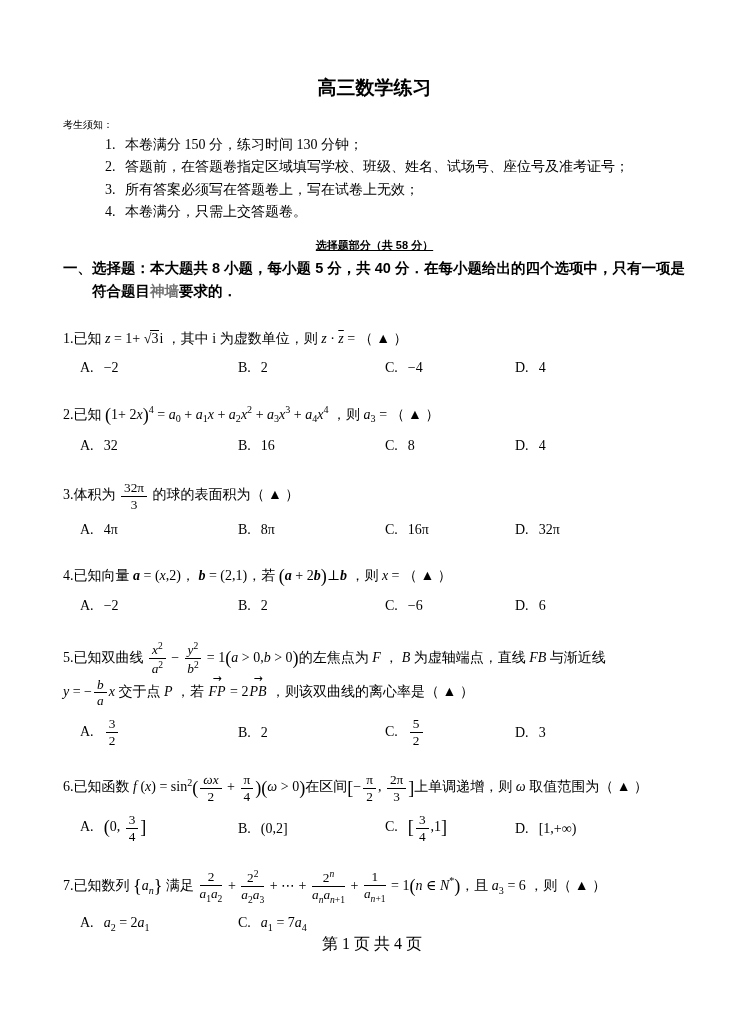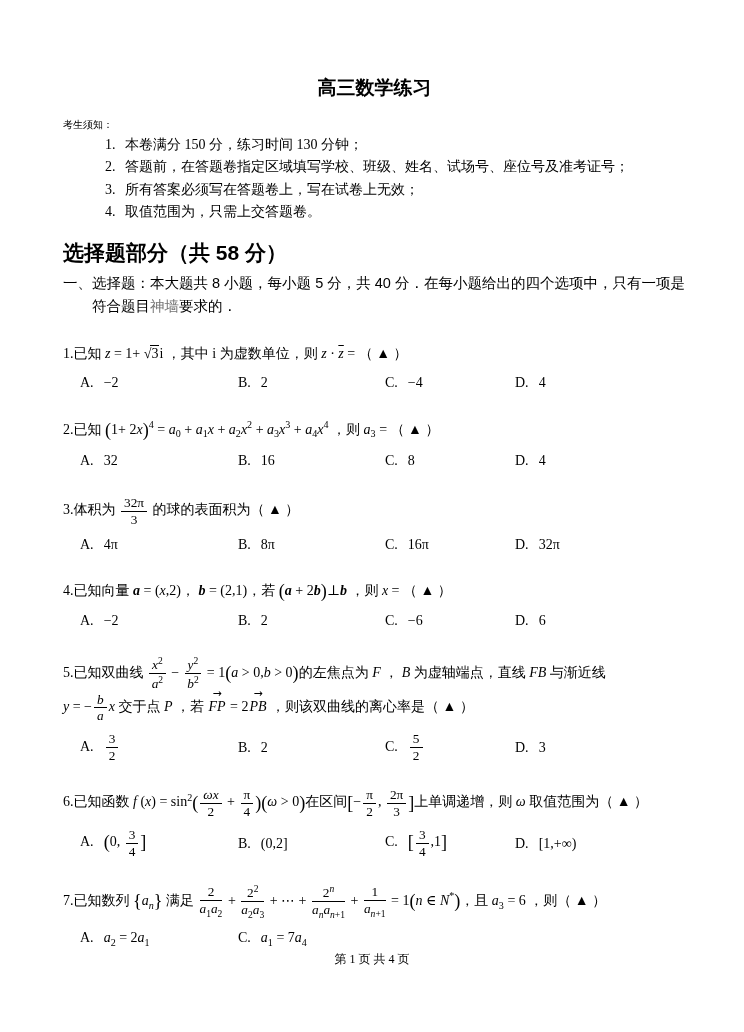--- a/index.html
+++ b/index.html
@@ -10,25 +10,26 @@
     font-size:14px;line-height:1.5;overflow:hidden;
   }
   .title{
     text-align:center;font-size:19px;font-weight:bold;margin:0 0 14px;
     font-family:"Liberation Sans","DejaVu Sans",sans-serif;
   }
   .notice-heading{font-size:10px;}
   ol.notice-list{margin:2px 0 0;padding-left:56px;}
   ol.notice-list li{padding-left:6px;margin:1.5px 0;}
   .section-heading{
-    text-align:left;font-weight:bold;font-size:21px;margin:15px 0 3px;
+    text-align:center;font-weight:bold;font-size:11px;margin:15px 0 3px;
     font-family:"Liberation Sans","DejaVu Sans",sans-serif;
+    text-decoration:underline;
   }
   .instruction{
-    font-family:"Liberation Sans","DejaVu Sans",sans-serif;font-weight:normal;
+    font-family:"Liberation Sans","DejaVu Sans",sans-serif;font-weight:bold;
     font-size:14.5px;line-height:1.6;padding-left:2em;text-indent:-2em;margin:0 0 6px;
   }
   .wm{color:#737373;}
   .question{margin-top:24px;}
   .stem{line-height:1.65;}
   .options{
     display:grid;grid-template-columns:158px 147px 130px auto;
     padding-left:17px;margin-top:7px;align-items:center;
   }
   .opt{white-space:nowrap;}
@@ -40,36 +41,36 @@
       line-height:1.18;font-size:0.95em;padding:0 2px;}
   .fr .n{display:block;border-bottom:1px solid #000;padding:0 3px;}
   .fr .d{display:block;}
   .sq{border-top:1px solid #000;padding:0 1px;}
   .rad{margin-right:-1px;}
   .ol{text-decoration:overline;}
   .vec{position:relative;display:inline-block;margin-top:3px;padding:0 1px;}
   .vec::before{content:'→';position:absolute;top:-0.95em;left:0;right:0;
       text-align:center;font-size:0.78em;font-family:"DejaVu Sans",sans-serif;}
   .bp{font-size:1.3em;vertical-align:-0.12em;line-height:1;}
-  .footer{position:absolute;left:0;right:0;bottom:64px;text-align:center;font-size:12px;}
+  .footer{position:absolute;left:0;right:0;bottom:76px;text-align:center;font-size:16px;}
 </style>
 </head>
 <body>
 
 <div class="page">
 
   <h1 class="title">高三数学练习</h1>
 
   <div class="notice">
     <div class="notice-heading">考生须知：</div>
     <ol class="notice-list">
       <li>本卷满分 150 分，练习时间 130 分钟；</li>
       <li>答题前，在答题卷指定区域填写学校、班级、姓名、试场号、座位号及准考证号；</li>
       <li>所有答案必须写在答题卷上，写在试卷上无效；</li>
-      <li>取值范围为，只需上交答题卷。</li>
+      <li>本卷满分，只需上交答题卷。</li>
     </ol>
   </div>
 
   <h2 class="section-heading">选择题部分（共 58 分）</h2>
   <div class="instruction">一、选择题：本大题共 8 小题，每小题 5 分，共 40 分．在每小题给出的四个选项中，只有一项是<br>符合题目<span class="wm">神墙</span>要求的．</div>
 
   <div class="question">
     <div class="stem">1.已知 <i>z</i> = 1+ <span class="rad">√</span><span class="sq">3</span>i ，其中 i 为虚数单位，则 <i>z</i> · <span class="ol"><i>z</i></span> = （ ▲ ）</div>
     <div class="options">
       <div class="opt"><span class="opt-label">A.</span><span class="opt-value">−2</span></div>

